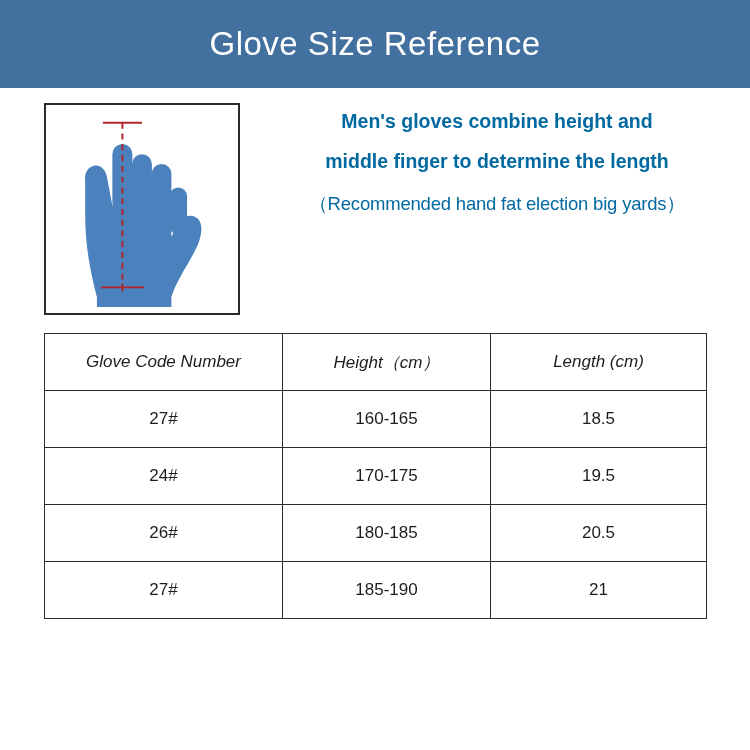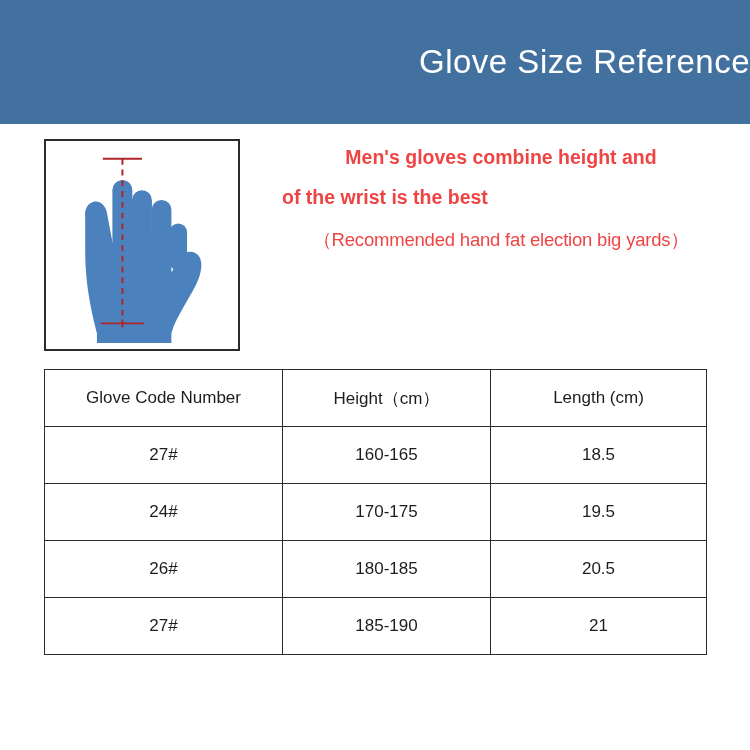--- a/index.html
+++ b/index.html
@@ -10,25 +10,25 @@
     font-family: "Liberation Sans", sans-serif;
   }
   #page {
     position: relative;
     width: 750px; height: 750px;
     background: #ffffff;
     overflow: hidden;
   }
   
   .header {
-    height: 124px;
+    height: 88px;
     background: #42709f;
     display: flex;
     align-items: center;
-    justify-content: flex-end;
+    justify-content: center;
   }
   .header-title {
     color: #ffffff;
     font-size: 33px;
     letter-spacing: 0.5px;
     font-weight: 400;
   }
   
   .intro {
     display: flex;
@@ -44,23 +44,23 @@
     background: #ffffff;
   }
   .hand-box svg { display: block; width: 100%; height: 100%; }
   .intro-text {
     flex: 1 1 auto;
     padding-left: 18px;
     padding-top: 6px;
     text-align: center;
   }
   .intro-text p {
-    margin: 0 0 14px 16px;
+    margin: 0 0 14px 8px;
     font-size: 19.5px;
-    color: #ef4444;
+    color: #0369a1;
     line-height: 1.32;
     font-weight: 700;
   }
   .intro-text p.line3 { text-align: left; padding-left: 8px; }
   .intro-text p.note {
     font-weight: 400;
     font-size: 18.5px;
     margin-top: 18px;
     letter-spacing: -0.2px;
   }
@@ -75,21 +75,21 @@
   }
   table.sizes td, table.sizes th {
     border: 1px solid #2b2b2b;
     height: 57px;
     text-align: center;
     vertical-align: middle;
     font-size: 17px;
     font-weight: 400;
     color: #1d1d1d;
   }
-  table.sizes thead th { font-size: 17px; }
+  table.sizes thead th { font-size: 17px; font-style: italic; }
   table.sizes col.c1 { width: 238px; }
   table.sizes col.c2 { width: 208px; }
   table.sizes col.c3 { width: 216px; }
   .last-row td { border-bottom: none; }
 </style>
 </head>
 <body>
 
 <div id="page">
 
@@ -124,21 +124,21 @@
           <line x1="78" y1="18" x2="78" y2="36" stroke-dasharray="6 5"></line>
           <line x1="78" y1="40" x2="78" y2="182" stroke-dasharray="6 5"></line>
           <line x1="56" y1="186" x2="100" y2="186"></line>
           <line x1="78" y1="182" x2="78" y2="190"></line>
         </g>
       </svg>
     </div>
 
     <div class="intro-text">
       <p>Men's gloves combine height and</p>
-      <p class="line3">of the wrist is the best</p>
+      <p>middle finger to determine the length</p>
       <p class="note">（Recommended hand fat election big yards）</p>
     </div>
 
   </div>
 
   <div class="table-wrap">
     <table class="sizes">
       <colgroup>
           <col class="c1">
           <col class="c2">

